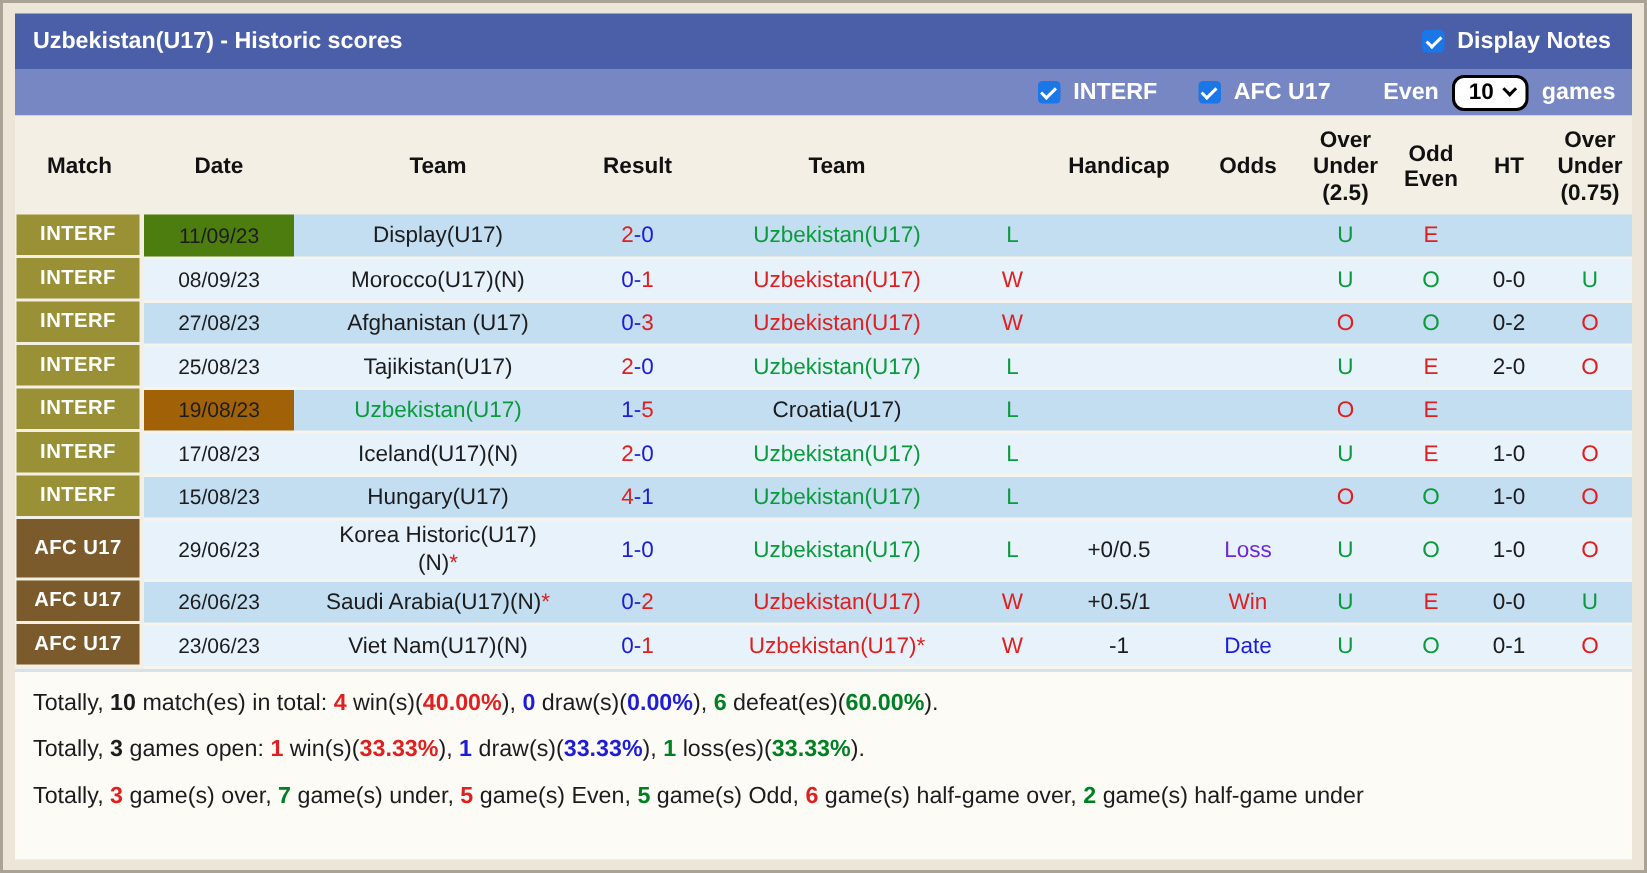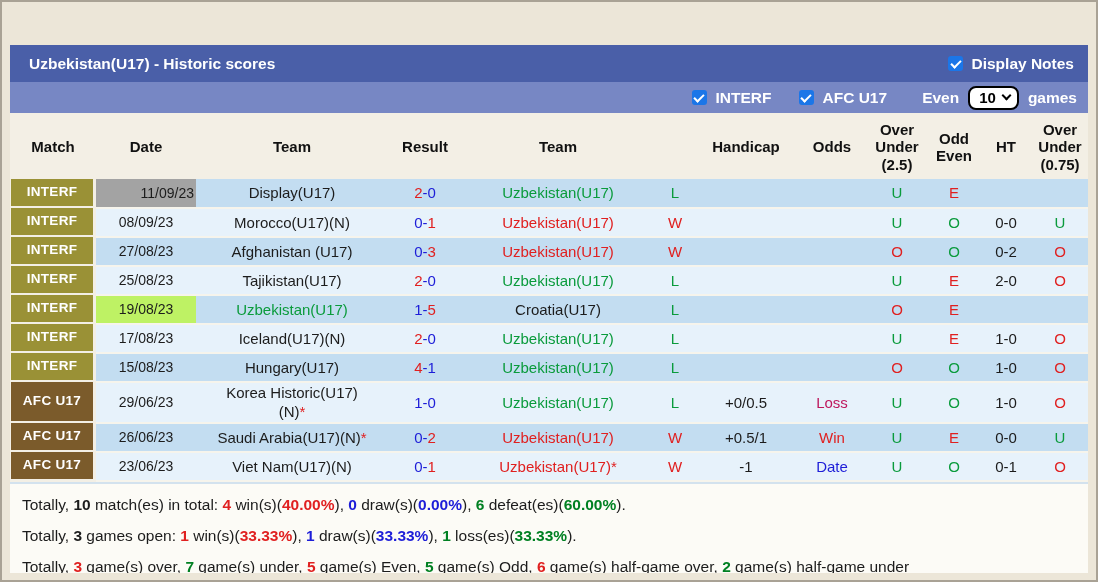--- a/index.html
+++ b/index.html
@@ -1,20 +1,20 @@
 <!DOCTYPE html>
 <html><head>
 <meta charset="utf-8">
 <style>
   * { box-sizing: border-box; }
   body { margin:0; font-family:"Liberation Sans", sans-serif; background:#fff; }
   .frame { width:1098px; height:582px; background:#ece6d8; border:2px solid #a9a295; padding:7px 8px; }
   .widget { width:100%; height:100%; display:flex; flex-direction:column; }
 
-  .titlebar { background:#4a5fa8; height:37px; flex:none; display:flex; align-items:center; justify-content:space-between; padding:0 14px 0 19px;margin-top:36px; }
+  .titlebar { background:#4a5fa8; height:37px; flex:none; display:flex; align-items:center; justify-content:space-between; padding:0 14px 0 12px; }
   .title { color:#fff; font-weight:bold; font-size:15.5px; }
   .tb-right { display:flex; align-items:center; gap:8px; color:#fff; font-weight:bold; font-size:15.5px; }
 
   .filterbar { background:#7787c4; height:31px; flex:none; display:flex; align-items:center; justify-content:flex-end; gap:9px; padding:0 11px; color:#fff; font-weight:bold; font-size:15.5px; }
   .gap-left { margin-left:26px; }
 
   .cb { width:15px; height:15px; background:#1b76e8; border-radius:3px; display:inline-flex; align-items:center; justify-content:center; flex:none; cursor:pointer; }
   .cb::after { content:""; width:4px; height:8px; border-right:2px solid #fff; border-bottom:2px solid #fff; transform:rotate(45deg); margin-top:-2px; }
 
   .selectbox { background:#fff; border:2px solid #000; border-radius:8px; height:24px; display:inline-flex; align-items:center; gap:7px; padding:0 7px 0 9px; color:#000; font-weight:bold; font-size:15px; cursor:pointer; }
@@ -89,21 +89,21 @@
               <th>Odd Even</th>
               <th>HT</th>
               <th>Over Under (0.75)</th>
             </tr>
         </thead>
         <tbody id="table-body">
             <tr>
               <td class="badgecell">
                 <div class="badge" style="background: rgb(154, 145, 54);">INTERF</div>
               </td>
-              <td class="datecell" style="background: #a3a3a3; text-align: right;">11/09/23</td>
+              <td class="datecell" style="background: #4d7c0f;">11/09/23</td>
               <td style="background: rgb(195, 221, 241); color: rgb(28, 28, 28);"><span>Display(U17)</span></td>
               <td style="background: rgb(195, 221, 241);"><span style="color: rgb(224, 32, 32);">2</span><span style="color: rgb(29, 29, 216);">-0</span></td>
               <td style="background: rgb(195, 221, 241); color: rgb(10, 155, 60);"><span>Uzbekistan(U17)</span></td>
               <td style="background: rgb(195, 221, 241);"><span style="color: rgb(10, 155, 60);">L</span></td>
               <td style="background: rgb(195, 221, 241);"></td>
               <td style="background: rgb(195, 221, 241);"><span style="color: rgb(28, 28, 28);"></span></td>
               <td style="background: rgb(195, 221, 241);"><span style="color: rgb(10, 155, 60);">U</span></td>
               <td style="background: rgb(195, 221, 241);"><span style="color: rgb(224, 32, 32);">E</span></td>
               <td class="htcell" style="background: rgb(195, 221, 241);"></td>
               <td style="background: rgb(195, 221, 241);"><span style="color: rgb(28, 28, 28);"></span></td>
@@ -153,21 +153,21 @@
               <td style="background: rgb(231, 242, 251);"><span style="color: rgb(28, 28, 28);"></span></td>
               <td style="background: rgb(231, 242, 251);"><span style="color: rgb(10, 155, 60);">U</span></td>
               <td style="background: rgb(231, 242, 251);"><span style="color: rgb(224, 32, 32);">E</span></td>
               <td class="htcell" style="background: rgb(231, 242, 251);">2-0</td>
               <td style="background: rgb(231, 242, 251);"><span style="color: rgb(224, 32, 32);">O</span></td>
             </tr>
             <tr>
               <td class="badgecell">
                 <div class="badge" style="background: rgb(154, 145, 54);">INTERF</div>
               </td>
-              <td class="datecell" style="background: #bef264;">19/08/23</td>
+              <td class="datecell" style="background: #a16207;">19/08/23</td>
               <td style="background: rgb(195, 221, 241); color: rgb(10, 155, 60);"><span>Uzbekistan(U17)</span></td>
               <td style="background: rgb(195, 221, 241);"><span style="color: rgb(29, 29, 216);">1-</span><span style="color: rgb(224, 32, 32);">5</span></td>
               <td style="background: rgb(195, 221, 241); color: rgb(28, 28, 28);"><span>Croatia(U17)</span></td>
               <td style="background: rgb(195, 221, 241);"><span style="color: rgb(10, 155, 60);">L</span></td>
               <td style="background: rgb(195, 221, 241);"></td>
               <td style="background: rgb(195, 221, 241);"><span style="color: rgb(28, 28, 28);"></span></td>
               <td style="background: rgb(195, 221, 241);"><span style="color: rgb(224, 32, 32);">O</span></td>
               <td style="background: rgb(195, 221, 241);"><span style="color: rgb(224, 32, 32);">E</span></td>
               <td class="htcell" style="background: rgb(195, 221, 241);"></td>
               <td style="background: rgb(195, 221, 241);"><span style="color: rgb(28, 28, 28);"></span></td>
@@ -210,21 +210,21 @@
               </td>
               <td class="datecell" style="background: rgb(231, 242, 251);">29/06/23</td>
               <td style="background: rgb(231, 242, 251); color: rgb(28, 28, 28);">
                 <div>Korea Historic(U17)</div>
                 <div>(N)<span style="color: rgb(224, 32, 32);">*</span></div>
               </td>
               <td style="background: rgb(231, 242, 251);"><span style="color: rgb(29, 29, 216);">1-0</span></td>
               <td style="background: rgb(231, 242, 251); color: rgb(10, 155, 60);"><span>Uzbekistan(U17)</span></td>
               <td style="background: rgb(231, 242, 251);"><span style="color: rgb(10, 155, 60);">L</span></td>
               <td style="background: rgb(231, 242, 251);">+0/0.5</td>
-              <td style="background: rgb(231, 242, 251);"><span style="color: #be185d;">Loss</span></td>
+              <td style="background: rgb(231, 242, 251);"><span style="color: #6d28d9;">Loss</span></td>
               <td style="background: rgb(231, 242, 251);"><span style="color: rgb(10, 155, 60);">U</span></td>
               <td style="background: rgb(231, 242, 251);"><span style="color: rgb(10, 155, 60);">O</span></td>
               <td class="htcell" style="background: rgb(231, 242, 251);">1-0</td>
               <td style="background: rgb(231, 242, 251);"><span style="color: rgb(224, 32, 32);">O</span></td>
             </tr>
             <tr>
               <td class="badgecell">
                 <div class="badge" style="background: rgb(123, 91, 43);">AFC U17</div>
               </td>
               <td class="datecell" style="background: rgb(195, 221, 241);">26/06/23</td>

